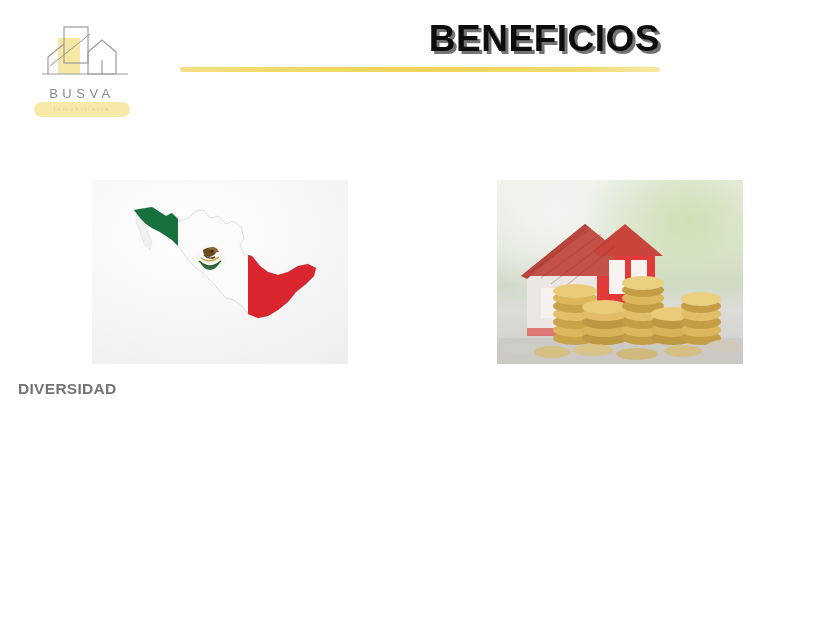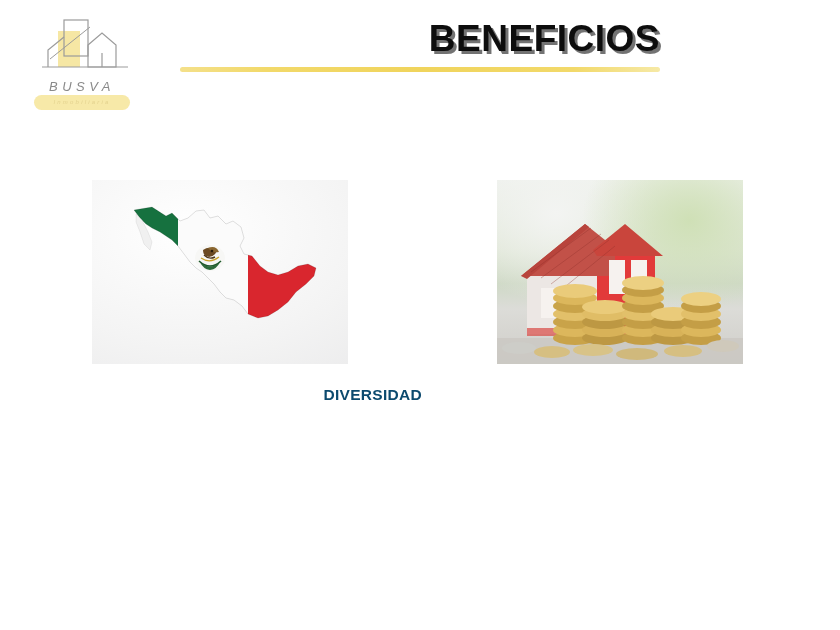--- a/index.html
+++ b/index.html
@@ -13,24 +13,23 @@
     position: relative;
     overflow: hidden;
     font-family: "Liberation Sans", sans-serif;
     color: #111111;
   }
 
   
   #logo {
     position: absolute;
     left: 28px;
-    top: 17px;
+    top: 24px;
     width: 108px;
     height: 96px;
-    font-style: italic;
   }
   #logo-mark {
     position: absolute;
     left: 0;
     top: 0;
     width: 108px;
     height: 66px;
   }
   #logo-wordmark {
     position: absolute;
@@ -101,25 +100,25 @@
   .media {
     position: relative;
     margin: 0 auto;
     overflow: hidden;
     background: #f2f2f2;
   }
   #media-map   { width: 256px; height: 184px; }
   #media-coins { width: 246px; height: 184px; }
 
   .caption {
-    margin-top: 20px;
-    text-align: right;
+    margin-top: 14px;
+    text-align: left;
     font-size: 15.5px;
     line-height: 22px;
-    color: #0c4a6e;
+    color: #737373;
     letter-spacing: 0.2px;
   }
   .caption .head {
     display: block;
     font-weight: bold;
     font-size: 15.5px;
     letter-spacing: 0.3px;
     margin-bottom: 1px;
   }
   .caption .body { display: block; }

